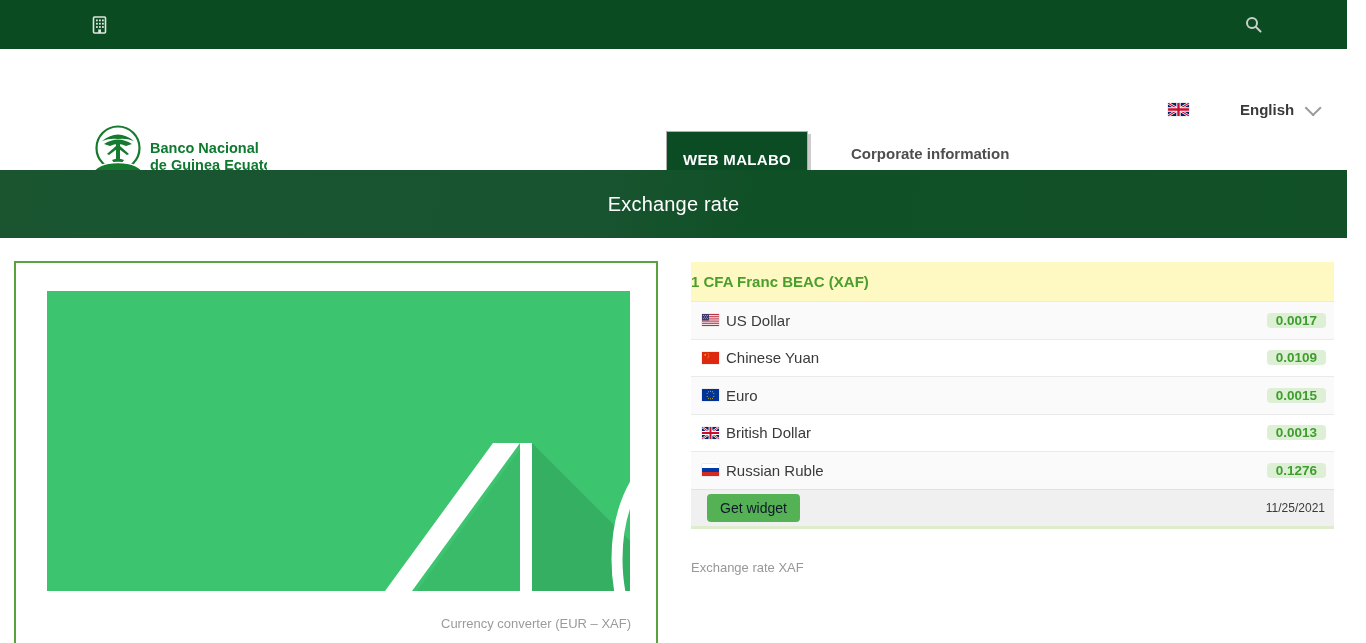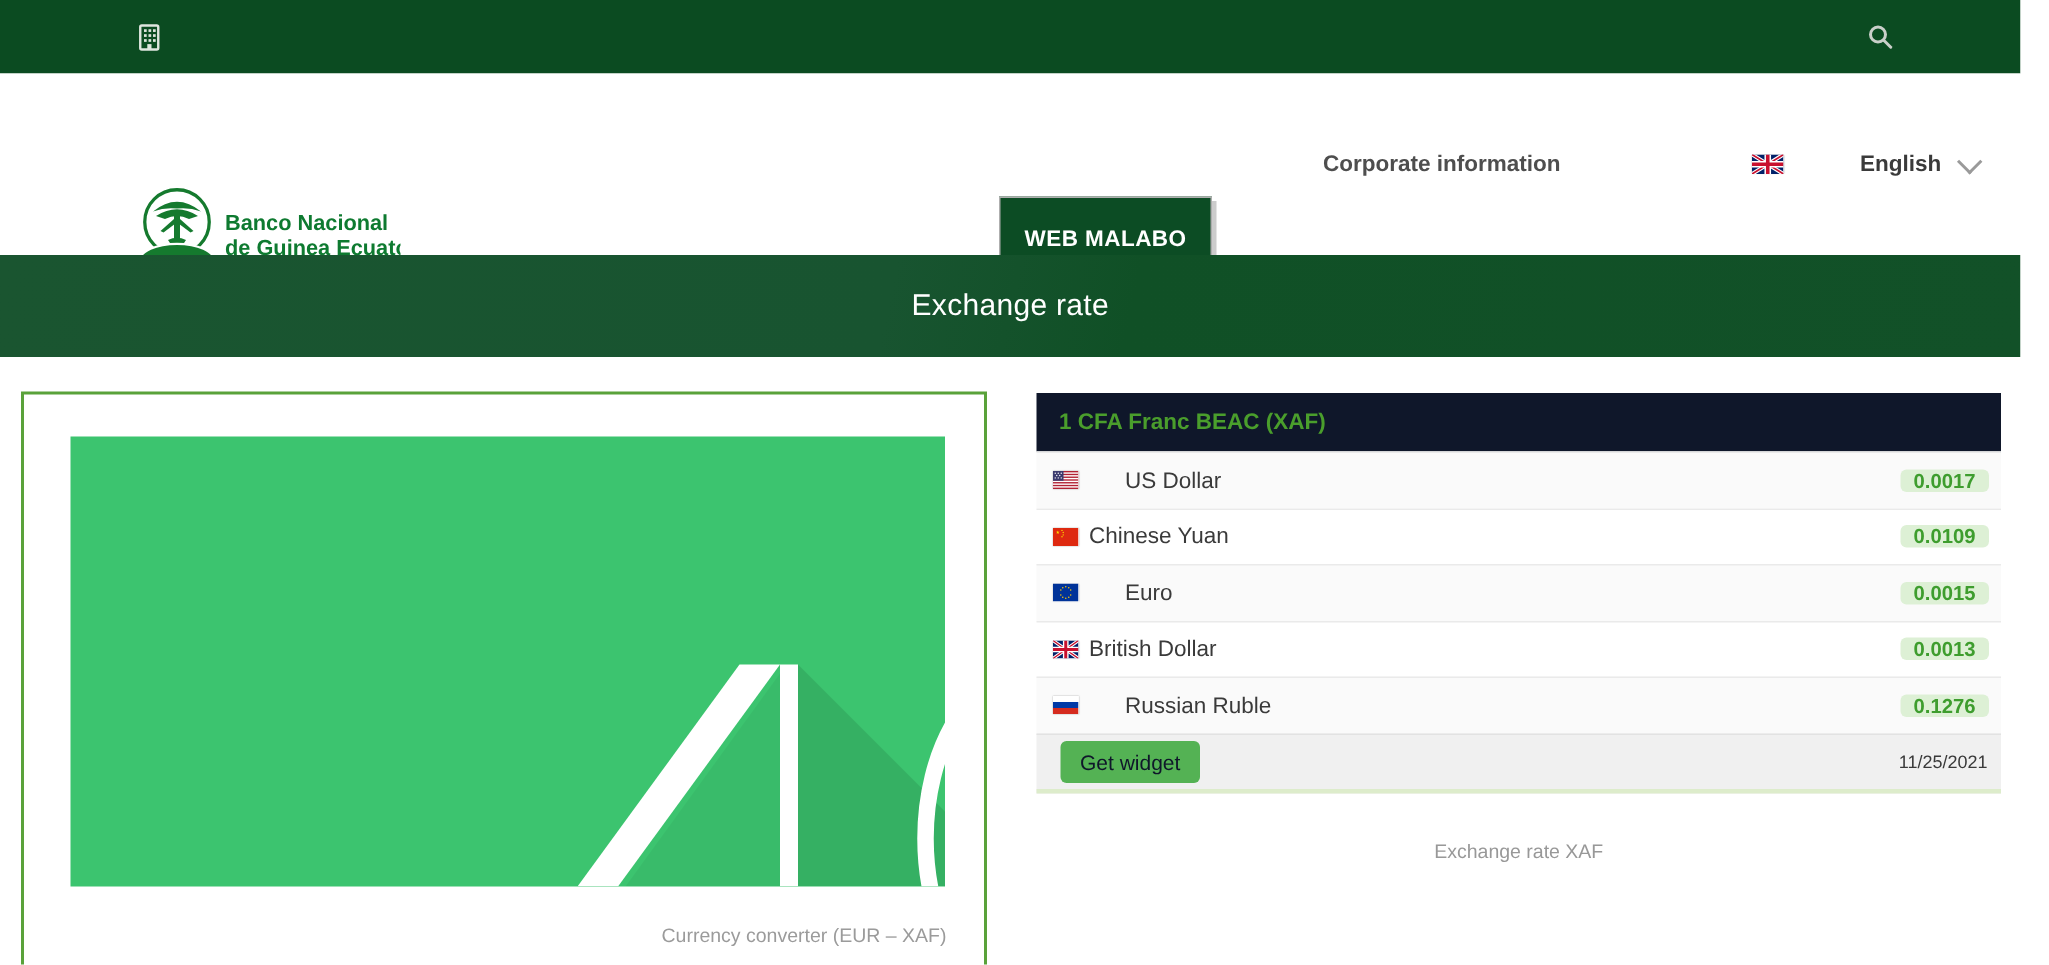--- a/index.html
+++ b/index.html
@@ -31,21 +31,21 @@
     position:absolute;left:666px;top:82px;width:142px;height:56px;
     background:#0c4c24;color:#ffffff;font-size:15px;font-weight:bold;letter-spacing:.3px;
     border:1px solid #aeaeae;box-shadow:3px 3px 0 #cccccc;
     display:flex;align-items:center;justify-content:center;cursor:pointer;
     font-family:"Liberation Sans","DejaVu Sans",sans-serif;
   }
   .nav-link{
     position:absolute;top:0;height:121px;display:flex;align-items:center;
     color:#4e4e4e;font-size:15px;font-weight:600;cursor:pointer;white-space:nowrap;
   }
-  .nav-corporate{left:882px;}
+  .nav-corporate{left:851px;margin-top:44px;}
   .nav-cumplimiento{left:1036px;}
   .lang-switcher{
     position:absolute;left:1168px;top:0;height:121px;
     display:flex;align-items:center;gap:7px;cursor:pointer;
   }
   .lang-label{color:#3a3a3a;font-size:15px;font-weight:700;margin-left:44px;}
   .chevron{width:10px;height:10px;border-right:2px solid #9a9a9a;border-bottom:2px solid #9a9a9a;
     transform:rotate(45deg) translateY(-3px);margin-left:4px;}
 
   
@@ -64,45 +64,45 @@
   .converter-image{
     position:absolute;left:31px;top:28px;width:583px;height:300px;background:#3cc46f;overflow:hidden;
   }
   .converter-caption{
     position:absolute;top:353px;right:25px;color:#9b9b9b;font-size:13px;
   }
 
   
   .rates{left:691px;top:262px;width:643px;}
   .rates-header{
-    height:39px;background:#0f172a;display:flex;align-items:center;
-    padding-left:15px;color:#4a9e2c;font-size:15px;font-weight:bold;
+    height:39px;background:#fef9c3;display:flex;align-items:center;
+    color:#4a9e2c;font-size:15px;font-weight:bold;
   }
   .rate-row{
     height:37.5px;display:flex;align-items:center;
     padding:0 8px 0 11px;border-top:1px solid #eaeaea;background:#ffffff;box-sizing:border-box;
   }
-  .rate-row.alt{background:#fafafa;gap:24px;}
+  .rate-row.alt{background:#fafafa;}
   .rate-flag{margin-right:7px;display:inline-flex;box-shadow:0 0 1px rgba(0,0,0,.35);}
   .rate-name{color:#3a3a3a;font-size:15px;}
   .rate-value{
     margin-left:auto;background:#ddf0d5;color:#3e9d2e;font-weight:bold;font-size:13.5px;
     padding:0 9px;border-radius:4px;
   }
   .rates-footer{
     height:40px;background:#f0f0f0;border-top:1px solid #e2e2e2;border-bottom:3px solid #ddeccb;
     display:flex;align-items:center;padding:0 9px 0 16px;box-sizing:border-box;
   }
   .get-widget-btn{
     background:#54b254;color:#0f172a;font-size:14px;border:none;border-radius:4px;
     padding:6px 13px;cursor:pointer;font-family:"Liberation Sans","DejaVu Sans",sans-serif;
   }
   .rates-date{margin-left:auto;color:#3a3a3a;font-size:12px;}
   .footer-note{
-    left:691px;top:560px;width:643px;text-align:center;color:#989898;font-size:13px;
+    left:691px;top:560px;width:643px;text-align:left;color:#989898;font-size:13px;
   }
 
   
   .gutter{left:1347px;top:0;width:19px;height:643px;background:#ffffff;}
 </style>
 </head>
 <body>
 
 <div class="abs topbar">
   <div class="topbar-address">

